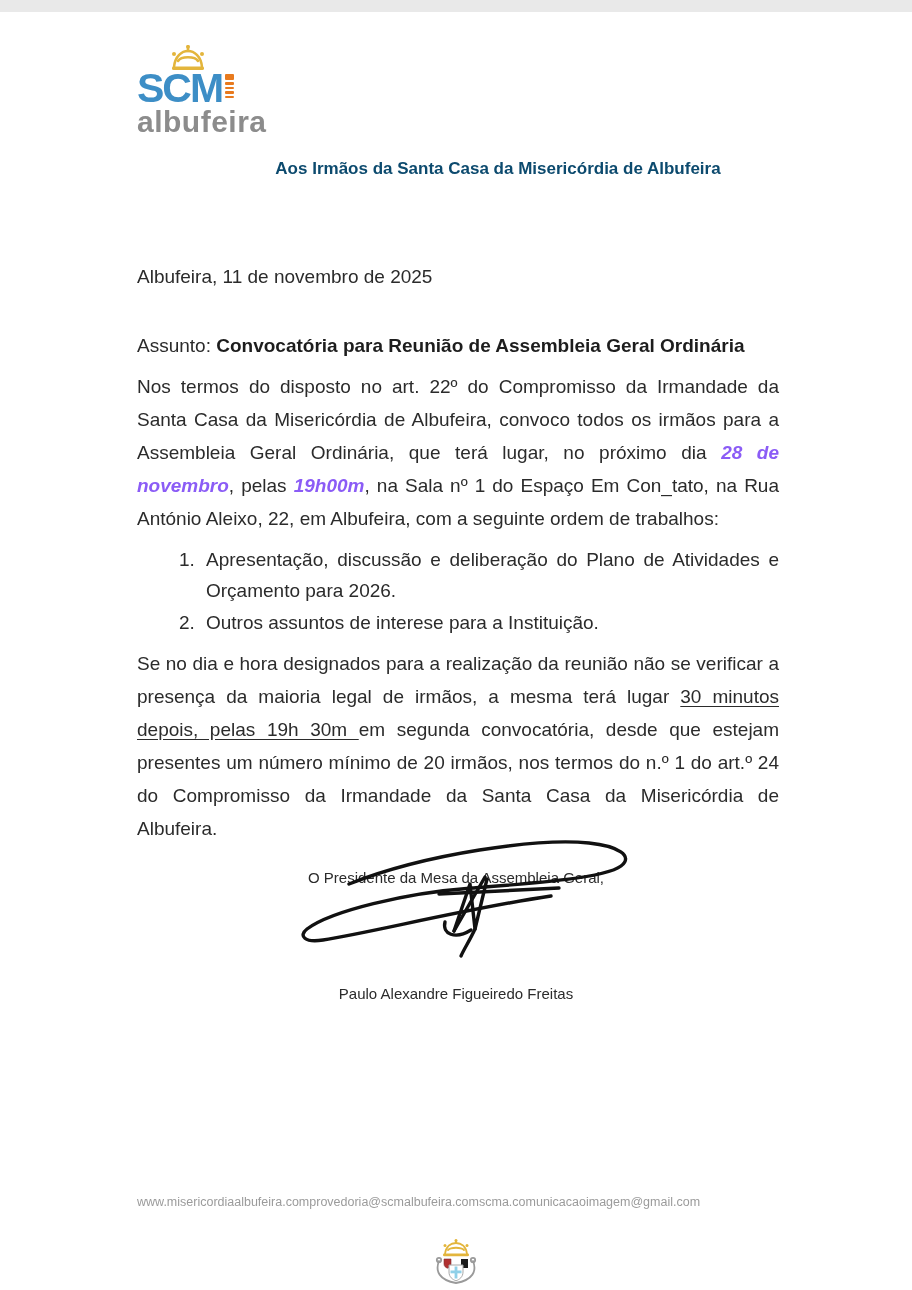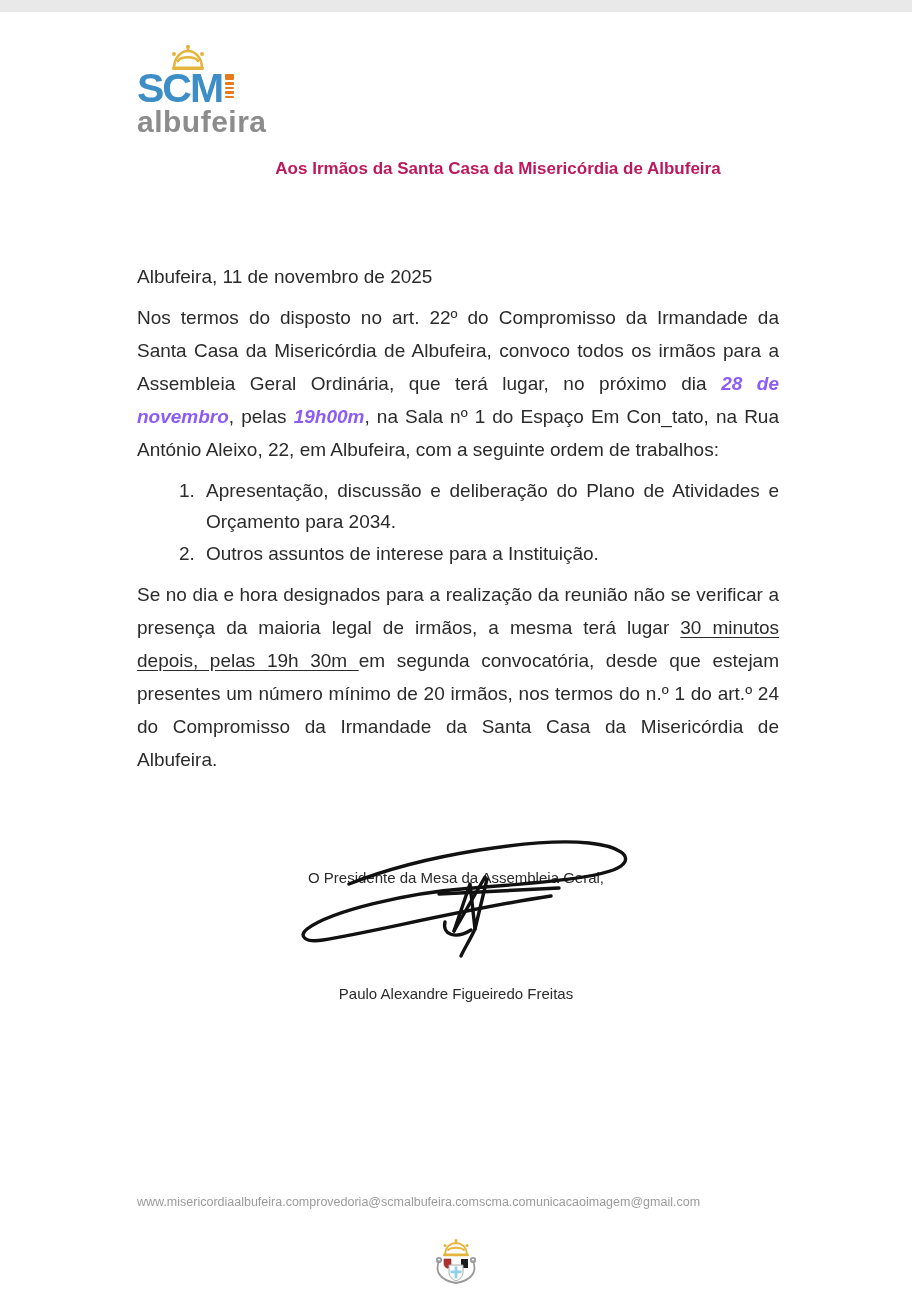--- a/index.html
+++ b/index.html
@@ -27,21 +27,21 @@
   .logo-marks .mk.tall { height:6px; }
   .city-word {
     font-size:30px; font-weight:bold; color:#8c8c8c;
     letter-spacing:0.5px; margin-top:1px; line-height:1;
   }
 
   
   .title {
     position:absolute; top:147px; left:0; width:912px;
     padding-left:84px; text-align:center;
-    font-size:17px; font-weight:bold; color:#be185d;
+    font-size:17px; font-weight:bold; color:#0c4a6e;
   }
   .content {
     position:absolute; left:137px; top:256px; width:642px;
     font-size:19px; color:#2b2b2b;
   }
   .date-line { line-height:18px; }
   .subject-line { margin-top:51px; line-height:18px; }
   .subject-line b { color:#1d1d1d; }
   .salutation { margin-top:32px; line-height:18px; }
   .para { margin-top:15px; text-align:justify; line-height:33px; }
@@ -103,26 +103,27 @@
       </span>
     </div>
     <div class="city-word">albufeira</div>
   </div>
 
   <div class="title">Aos Irmãos da Santa Casa da Misericórdia de Albufeira</div>
 
   <div class="content">
     <div class="date-line">Albufeira, 11 de novembro de 2025</div>
 
+    <div class="subject-line"><span>Assunto: </span><b>Convocatória para Reunião de Assembleia Geral Ordinária</b></div>
 
 
     <p class="para"><span>Nos termos do disposto no art. 22º do Compromisso da Irmandade da Santa Casa da Misericórdia de Albufeira, convoco todos os irmãos para a Assembleia Geral Ordinária, que terá lugar, no próximo dia </span><b>28 de novembro</b><span>, pelas </span><b>19h00m</b><span>, na Sala nº 1 do Espaço Em Con_tato, na Rua António Aleixo, 22, em Albufeira, com a seguinte ordem de trabalhos:</span></p>
 
     <ol class="agenda">
-      <li>Apresentação, discussão e deliberação do Plano de Atividades e Orçamento para 2034.</li>
+      <li>Apresentação, discussão e deliberação do Plano de Atividades e Orçamento para 2026.</li>
       <li>Outros assuntos de interese para a Instituição.</li>
     </ol>
 
     <p class="para para2"><span>Se no dia e hora designados para a realização da reunião não se verificar a presença da maioria legal de irmãos, a mesma terá lugar </span><u>30 minutos depois, pelas 19h 30m </u><span>em segunda convocatória, desde que estejam presentes um número mínimo de 20 irmãos, nos termos do n.º 1 do art.º 24 do Compromisso da Irmandade da Santa Casa da Misericórdia de Albufeira.</span></p>
 
   </div>
 
   <div class="sig-role">O Presidente da Mesa da Assembleia Geral,</div>
 
   <svg class="sig-scribble" width="358" height="130" viewBox="0 0 358 130">

